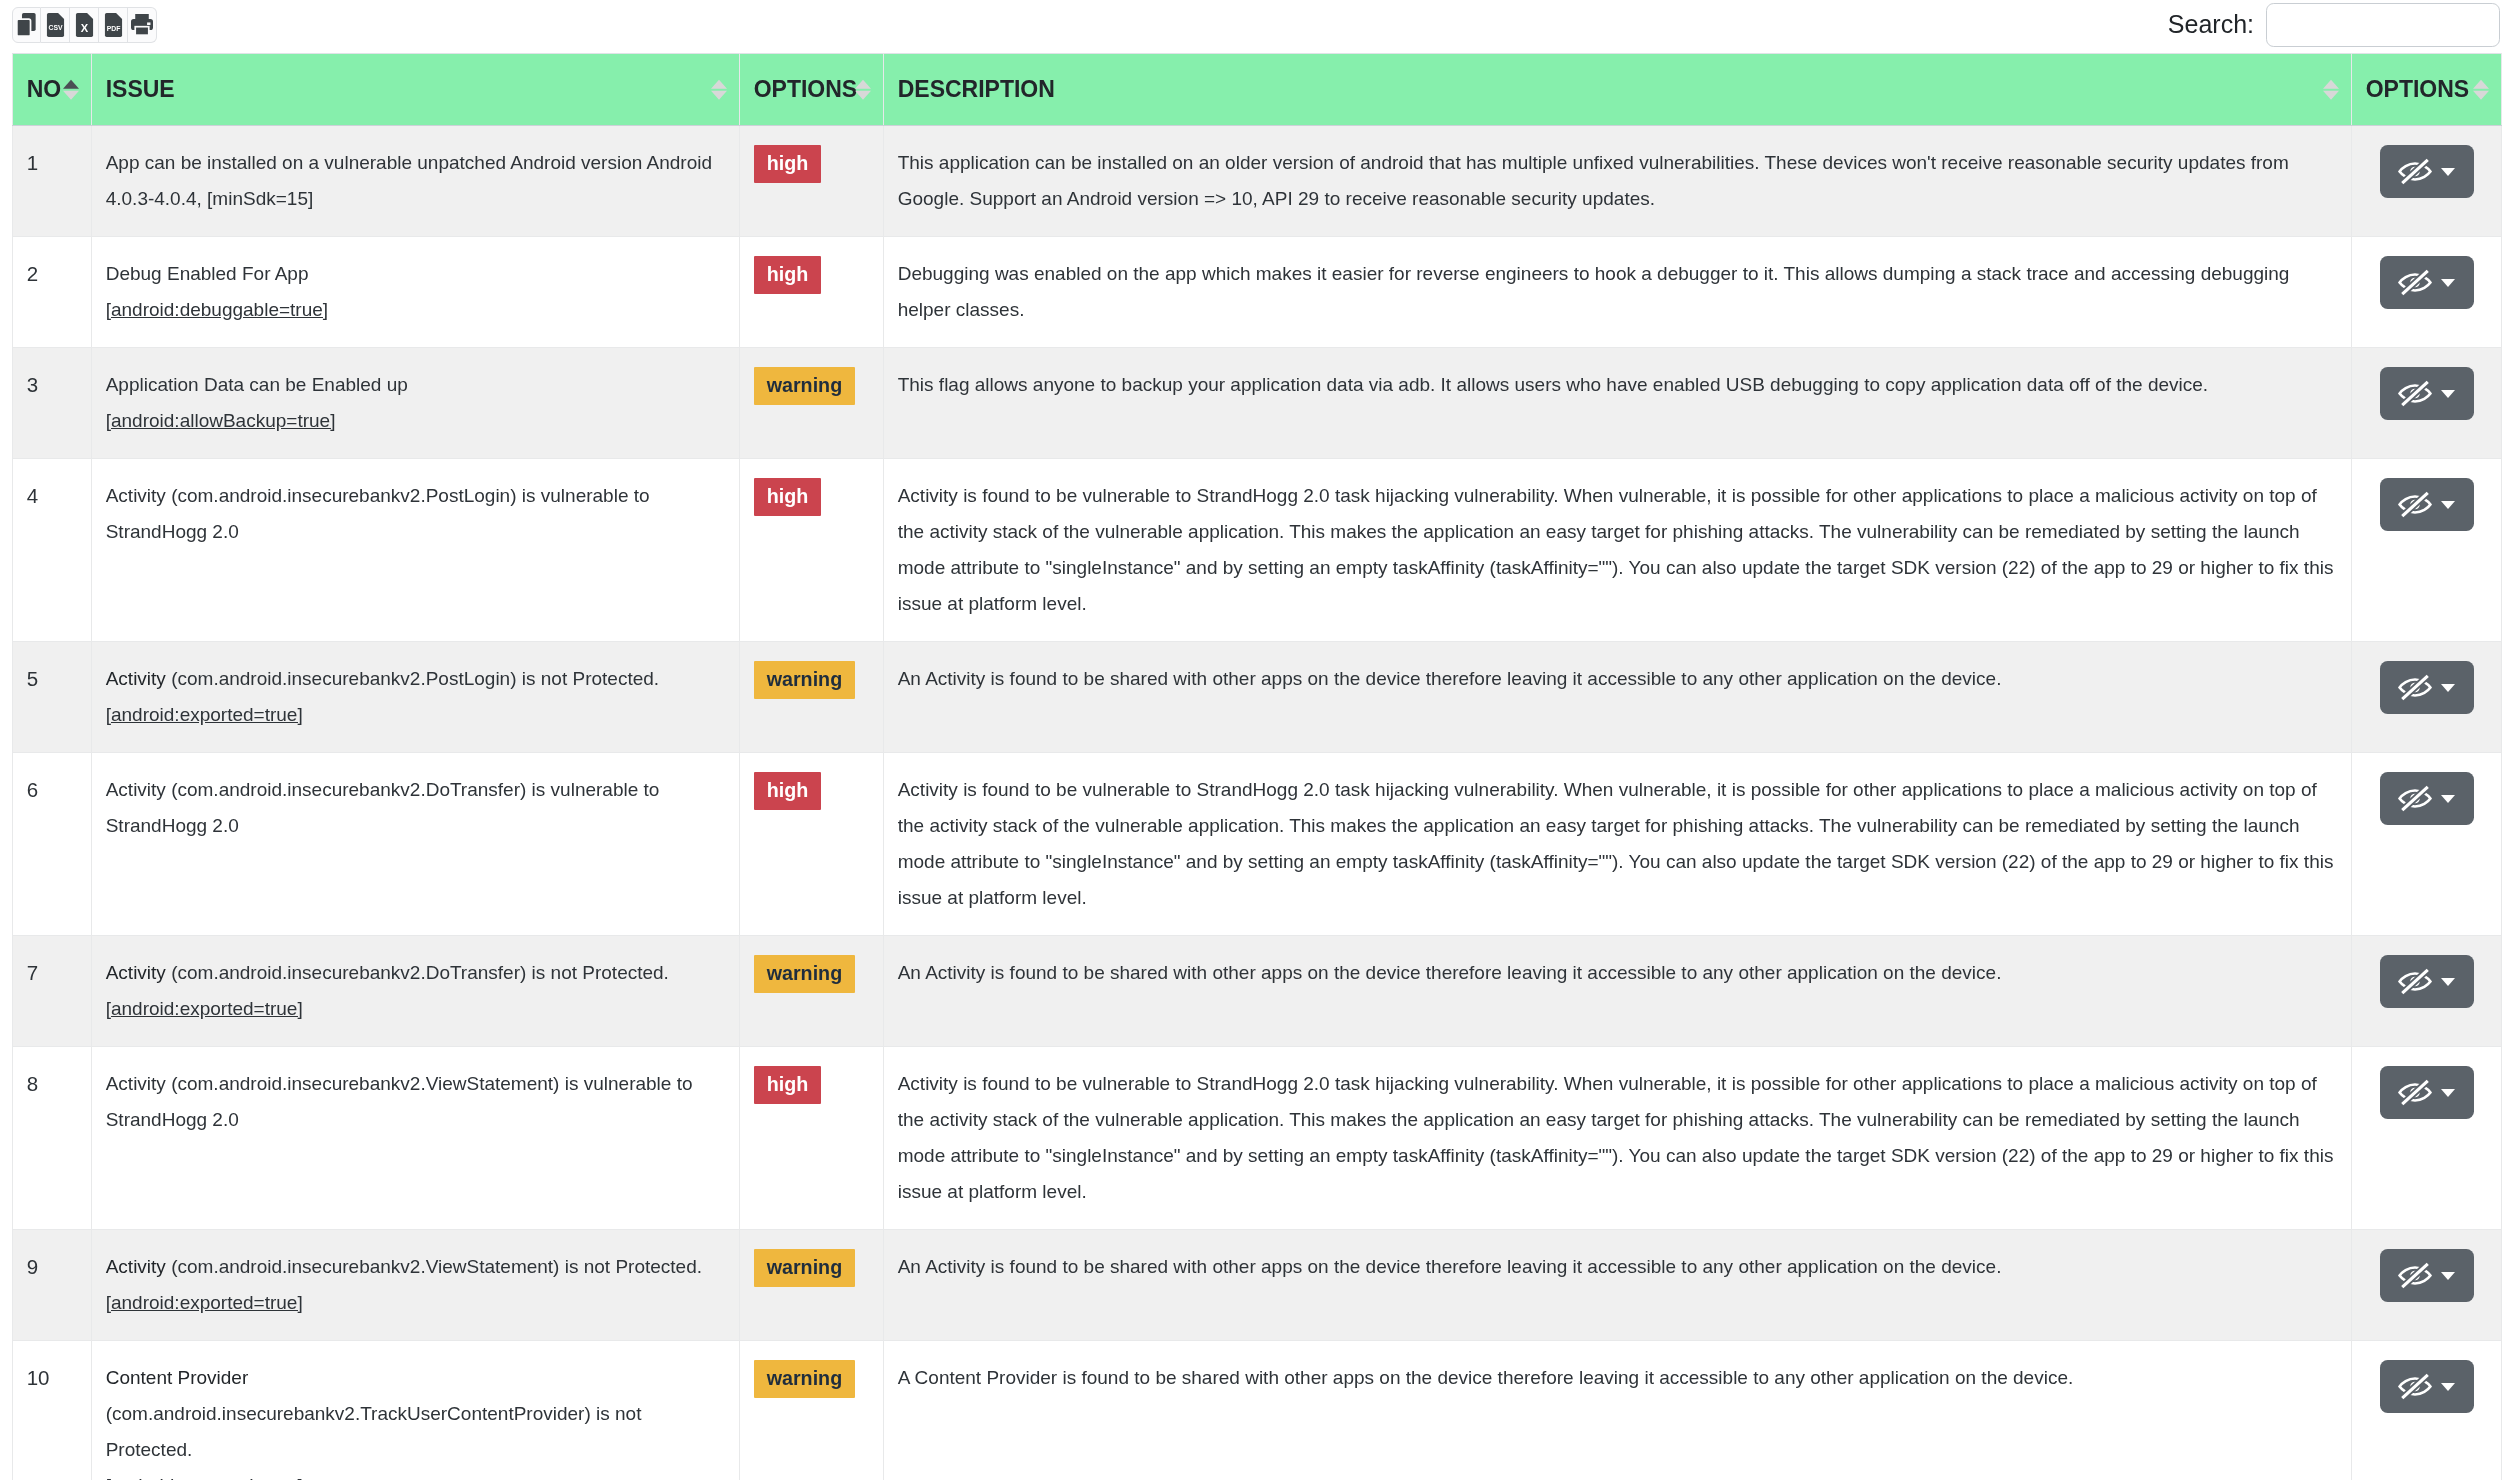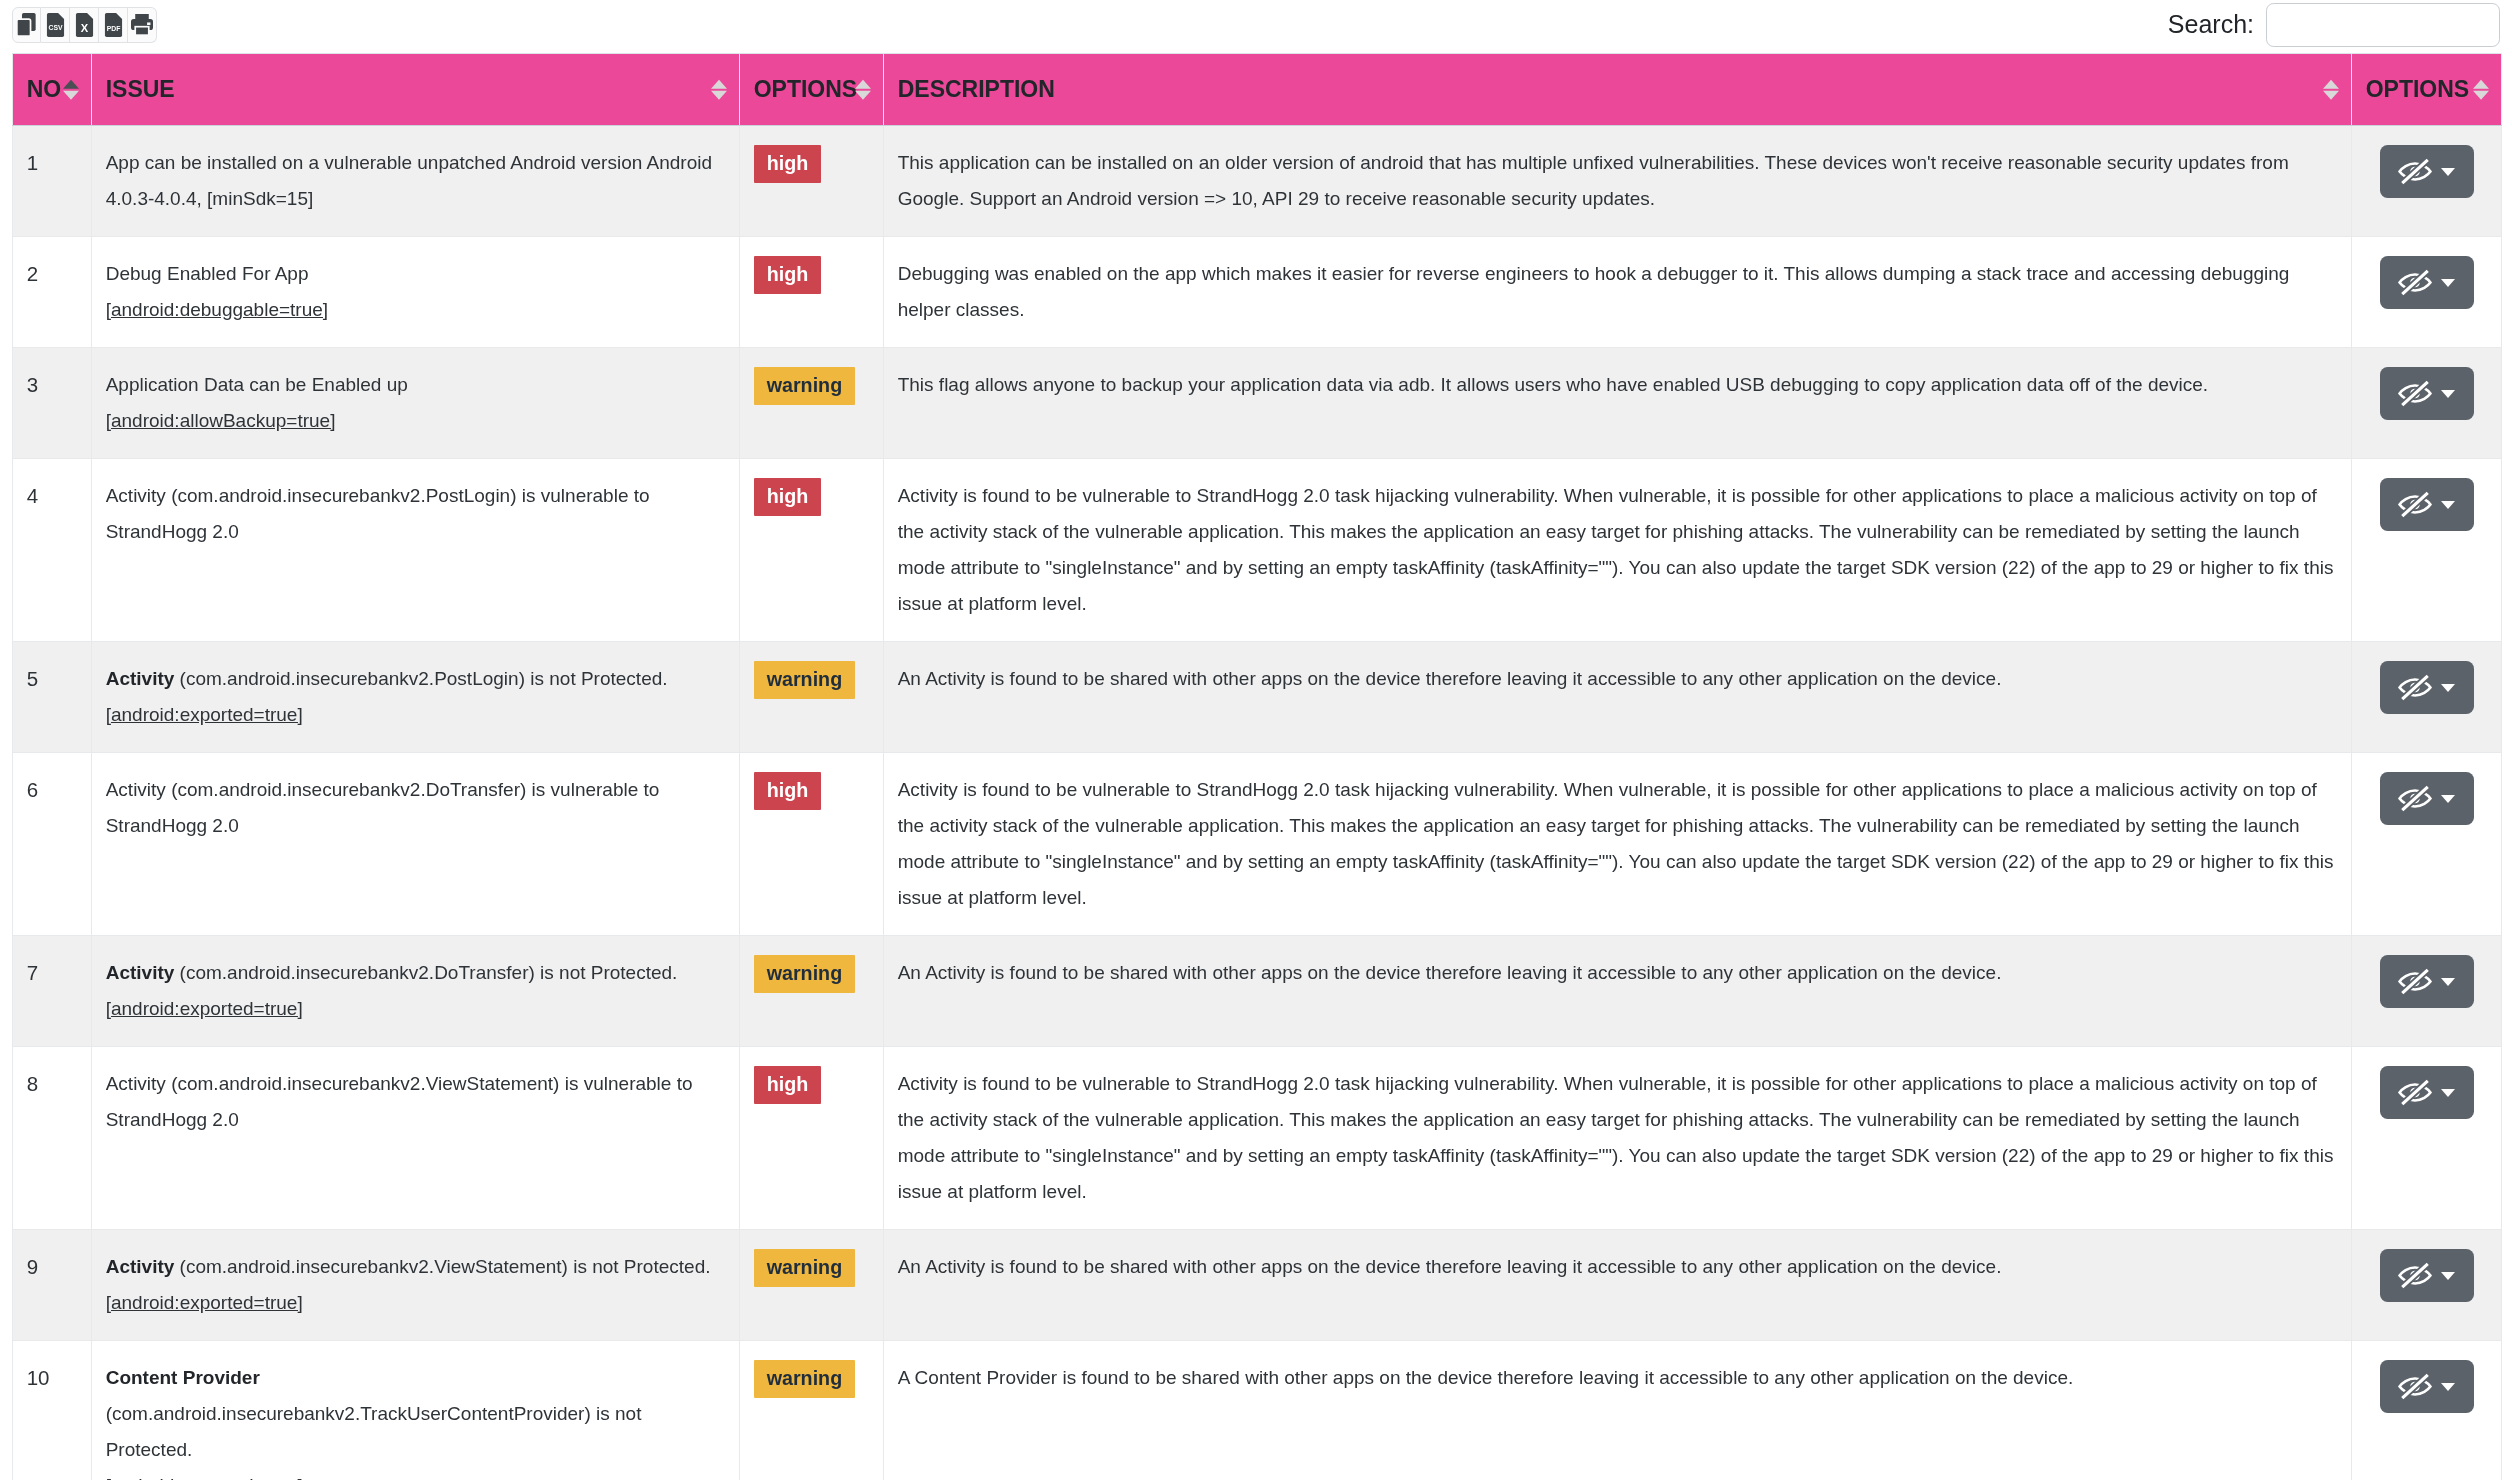--- a/index.html
+++ b/index.html
@@ -18,28 +18,28 @@
   .search-area { display:flex; align-items:center; gap:12px; }
   .search-label { font-size:25px; color:#212529;margin-left:29px; }
   .search-input { width:234px; height:44px; border:0.9px solid #c9ced3; border-radius:7.7px;
                   font-size:23px; padding:0 12px; outline:none; font-family:inherit; color:#212529; }
 
   
   table { width:2488px; border-collapse:collapse; table-layout:fixed; }
   col.c0 { width:79px; } col.c1 { width:648px; } col.c2 { width:144px; }
   col.c3 { width:1468px; } col.c4 { width:150px; }
   thead th { position:relative; text-align:left; font-size:23px; font-weight:700; color:#22262a;
-             padding:22px 13.7px; background:#ec4899;
+             padding:22px 13.7px; background:#86efac;
              border:0.9px solid #e6e8ea; border-top:1.7px solid #dfe3e7; border-bottom:1.7px solid #ccd2d8;
              cursor:pointer; }
   tbody td { vertical-align:top; padding:19px 13.7px; font-size:19px; line-height:36px;
              border:0.9px solid #e8e9ea; color:#2e3338; }
   tbody tr:nth-child(odd) td { background:#f0f0f0; }
   .no-cell { font-size:20.5px; }
-  .issue-bold { font-weight:700; color:#22262a; }
+  .issue-bold { font-weight:400; color:#22262a; }
   .issue-sub { display:block;text-decoration:underline; }
   .badge { display:inline-block; font-size:19.7px; font-weight:700; line-height:1;
            padding:8.5px 13px 9.4px; border-radius:1px; }
 
   
   .sort { position:absolute; right:12px; top:50%; transform:translateY(-50%);
           display:flex; flex-direction:column; align-items:center; gap:2.6px; }
   .arr { display:block; width:0; height:0; border-left:8.5px solid transparent; border-right:8.5px solid transparent; }
   .arr.up   { border-bottom:9.4px solid #d8d8d8; }
   .arr.down { border-top:9.4px solid #d8d8d8; }

